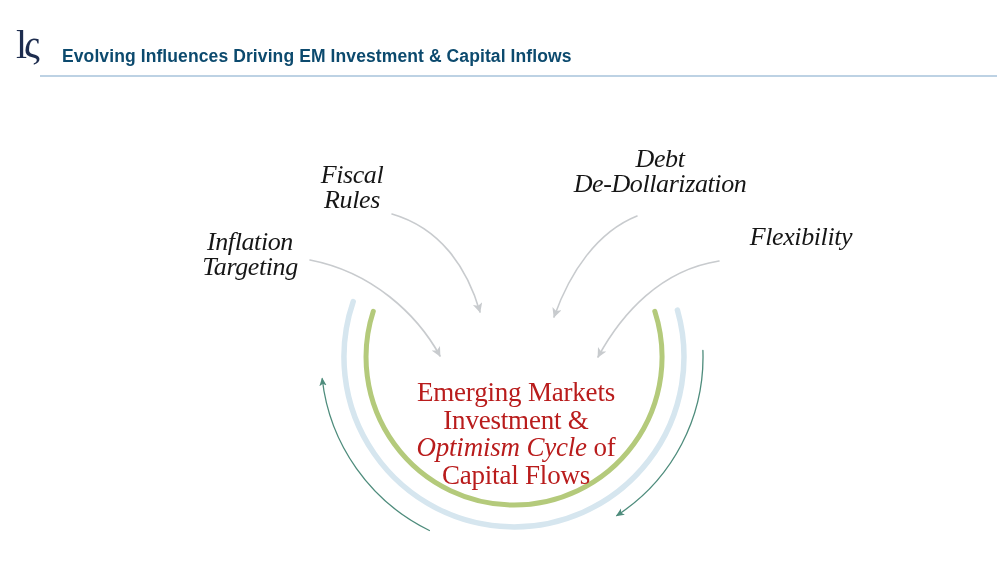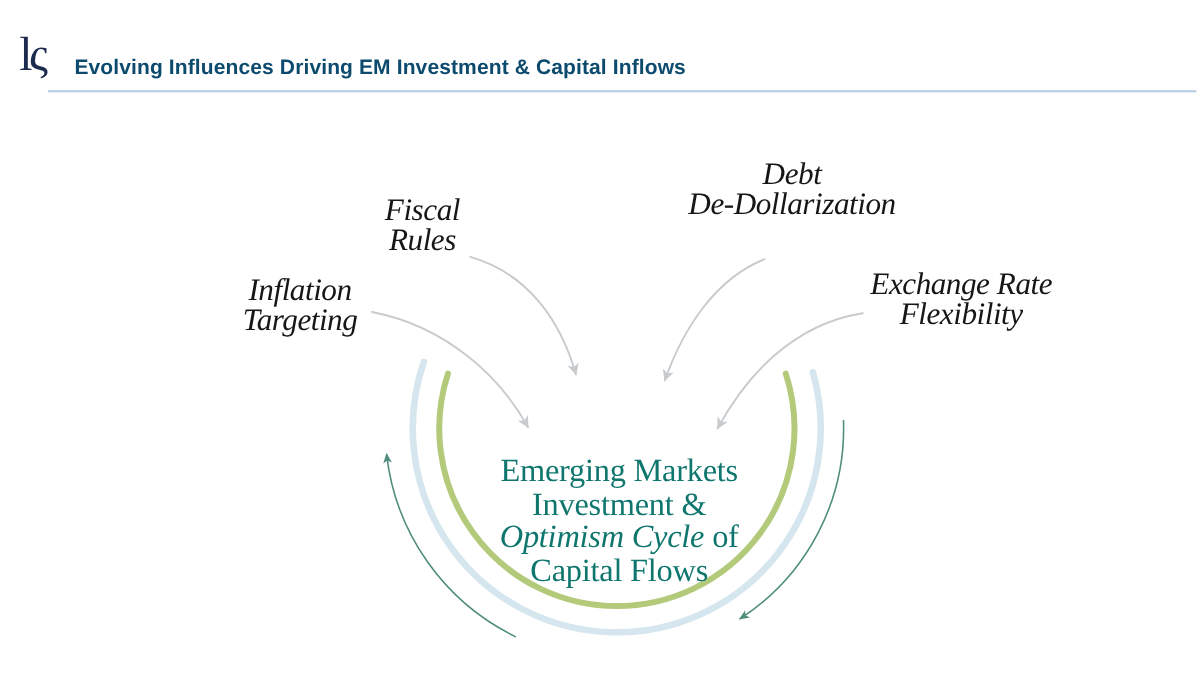--- a/index.html
+++ b/index.html
@@ -31,26 +31,26 @@
   .flow{fill:none;stroke-width:1.6px;stroke-linecap:round;}
   .cycle{fill:none;stroke-width:1.3px;stroke-linecap:round;}
   .influence-label{
     position:absolute;text-align:center;
     font-family:"Liberation Serif",serif;font-style:italic;
     font-size:26px;line-height:25px;color:#161616;
     letter-spacing:-0.4px;white-space:nowrap;
   }
   #label-fiscal-rules{left:252px;top:162px;width:200px;}
   #label-inflation-targeting{left:145px;top:229px;width:210px;}
-  #label-debt-dedollarization{left:525px;top:132px;width:270px;text-align:center;}
+  #label-debt-dedollarization{left:525px;top:146px;width:270px;text-align:center;}
   #label-exchange-rate{left:666px;top:224px;width:270px;}
   #hub-text{
     position:absolute;left:366px;top:379px;width:300px;
     text-align:center;font-family:"Liberation Serif",serif;
-    font-size:27px;line-height:27.5px;color:#0f766e;
+    font-size:27px;line-height:27.5px;color:#b91c1c;
     letter-spacing:-0.2px;
   }
   #hub-text .it{font-style:italic;}
 </style>
 </head>
 <body>
 
 <div id="stage">
 
   <div id="logo">lς</div>
@@ -89,21 +89,20 @@
     <div>Inflation</div>
     <div>Targeting</div>
   </div>
 
   <div class="influence-label" id="label-debt-dedollarization">
     <div>Debt</div>
     <div>De-Dollarization</div>
   </div>
 
   <div class="influence-label" id="label-exchange-rate">
-    <div>Exchange Rate</div>
     <div>Flexibility</div>
   </div>
 
   <div id="hub-text">
     <div>Emerging Markets</div>
     <div>Investment &amp;</div>
     <div><span class="it">Optimism Cycle</span> <span>of</span></div>
     <div>Capital Flows</div>
   </div>
 

